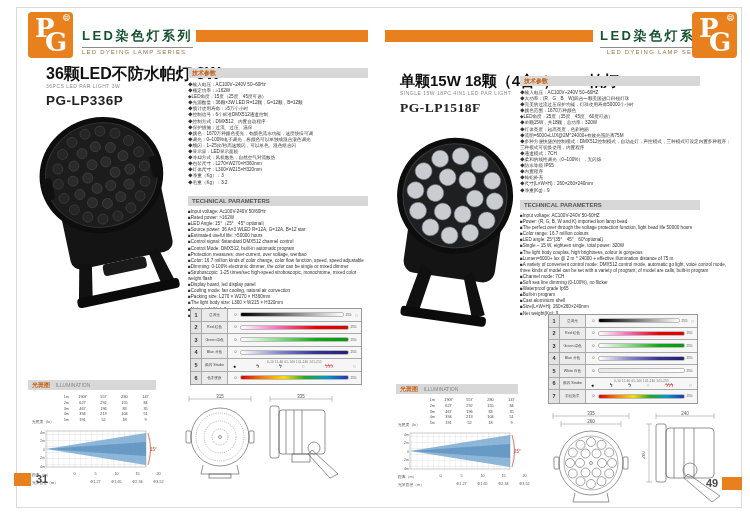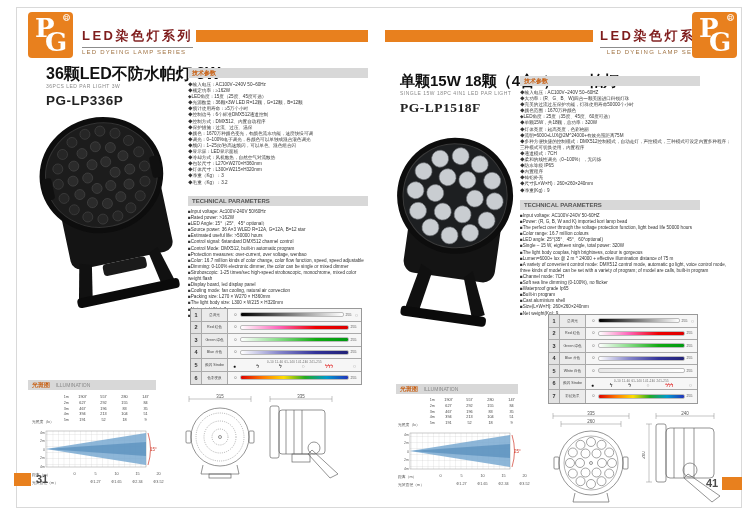--- a/index.html
+++ b/index.html
@@ -7,21 +7,21 @@
   .canvas { position:relative; width:750px; height:516px; background:#fff; overflow:hidden; }
   .scan-frame { position:absolute; left:16px; top:7px; width:726px; height:501px; border:1px solid #d9d9d9; }
 
   
   .logo { position:absolute; width:45px; height:46px; background:#e8801e; border-radius:4px; }
   .logo .p { position:absolute; left:7px; top:1px; color:#fff; font-weight:bold; font-size:26px; font-family:"DejaVu Serif", serif;}
   .logo .g { position:absolute; left:17px; top:15px; color:#fff; font-weight:bold; font-size:26px; font-family:"DejaVu Serif", serif;}
   .logo .r { position:absolute; right:3px; top:2px; color:#fff; font-size:6px; border:0.5px solid #fff; border-radius:50%; width:7px; height:7px; line-height:7px; text-align:center;}
 
   .series { position:absolute; }
-  .series .cn { font-size:13px; font-weight:bold; color:#7f1d1d; letter-spacing:2.5px; white-space:nowrap; }
+  .series .cn { font-size:13px; font-weight:bold; color:#14532d; letter-spacing:2.5px; white-space:nowrap; }
   .series .divider { height:1px; background:#8c8c8c; margin:2px 0 1px; }
   .series .en { font-size:6px; color:#a07343; letter-spacing:1.2px; white-space:nowrap; }
   .hbar { position:absolute; height:12px; background:#e8801e; }
 
   .title-cn { position:absolute; font-size:16px; font-weight:bold; color:#111; white-space:nowrap; }
   .title-en { position:absolute; font-size:5px; color:#888; letter-spacing:0.5px; white-space:nowrap; }
   .model { position:absolute; font-size:13.5px; font-weight:bold; color:#222; letter-spacing:0.5px; }
 
   .secbar { position:absolute; background:#d8d8d8; height:10px; line-height:10px; padding-left:4px; font-size:6px; font-weight:bold; }
   .secbar.cnh { color:#c85f12; }
@@ -686,15 +686,15 @@
         <rect x="24" y="18" width="48" height="50" rx="4"></rect>
         <line x1="32" y1="18" x2="32" y2="68"></line>
           <line x1="42" y1="18" x2="42" y2="68"></line>
           <line x1="52" y1="18" x2="52" y2="68"></line>
         <circle cx="48" cy="60" r="7"></circle>
         <path d="M46 64 L78 86 L70 92 L42 68 Z"></path>
       </g>
     </svg>
   </div>
 
-  <div class="pageno" style="left:706px; top:477px;">41</div>
+  <div class="pageno" style="left:706px; top:477px;">49</div>
   <div class="pbar" style="left:722px; top:477px; width:20px;"></div>
 </div>
 
 </body></html>

